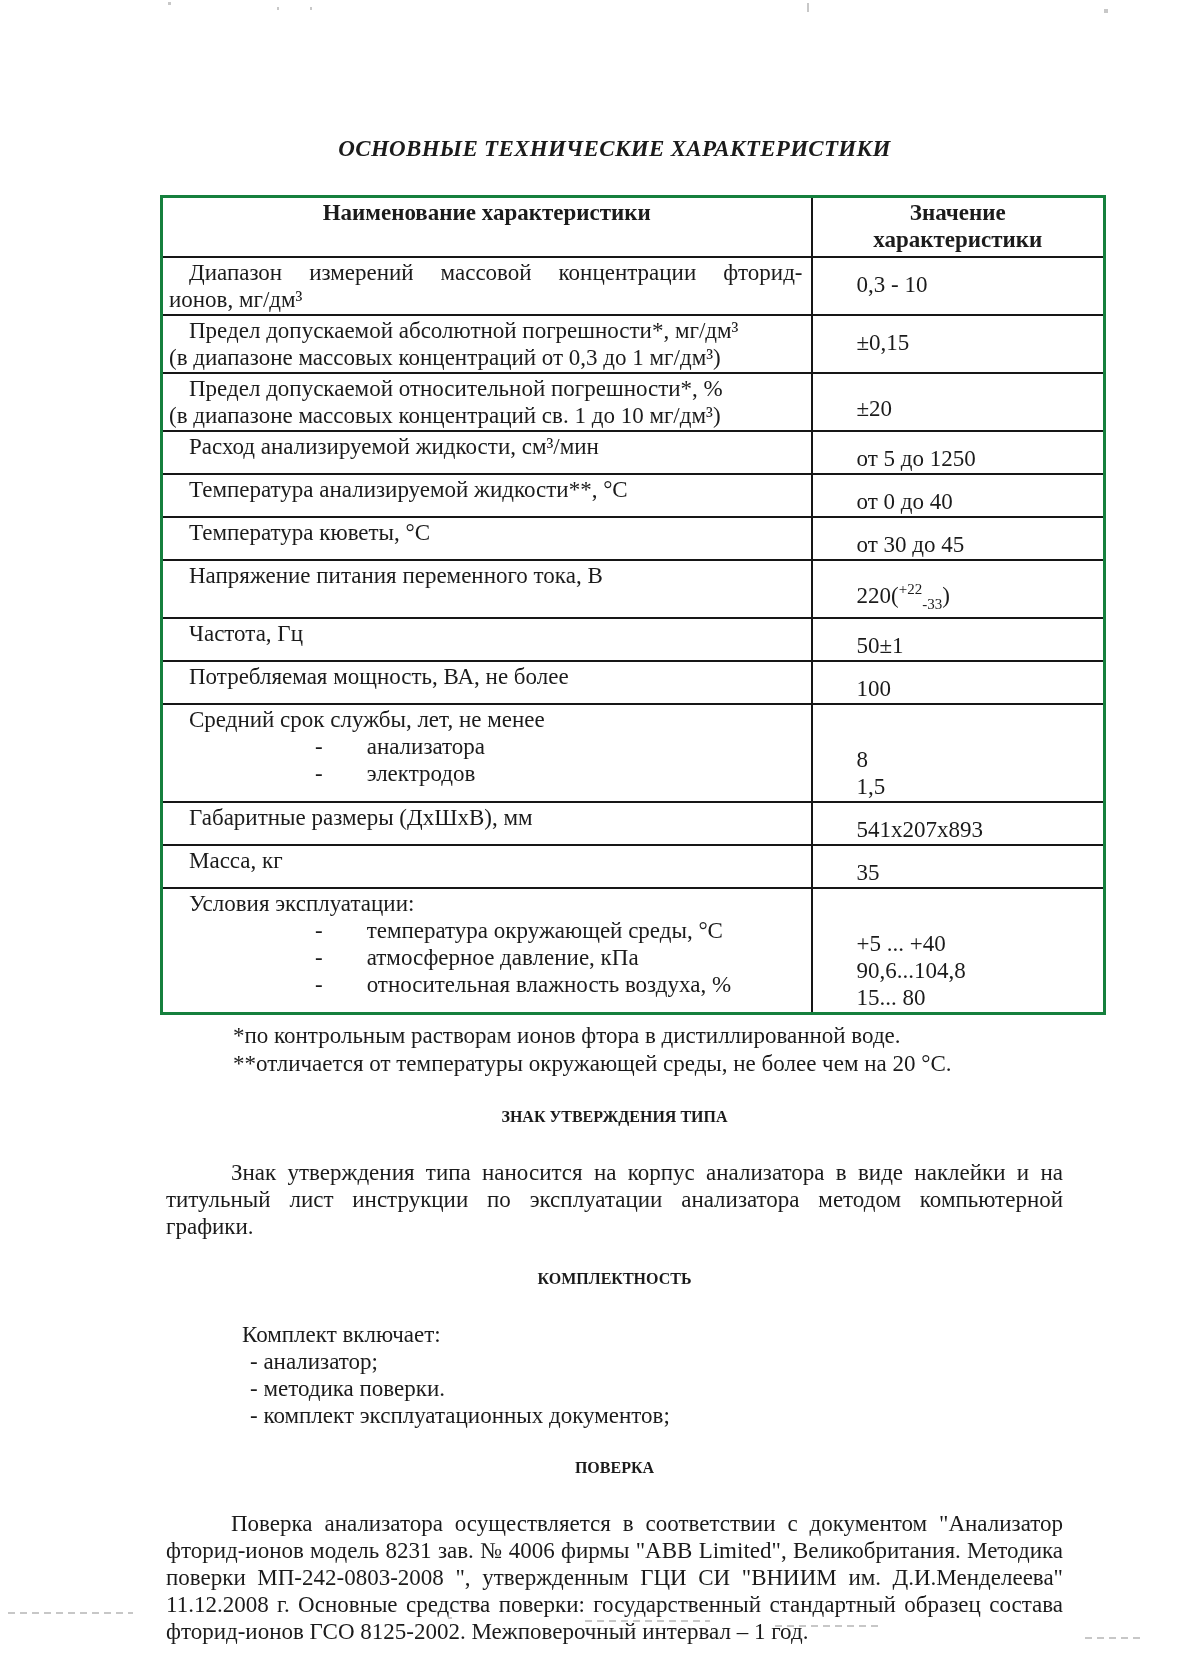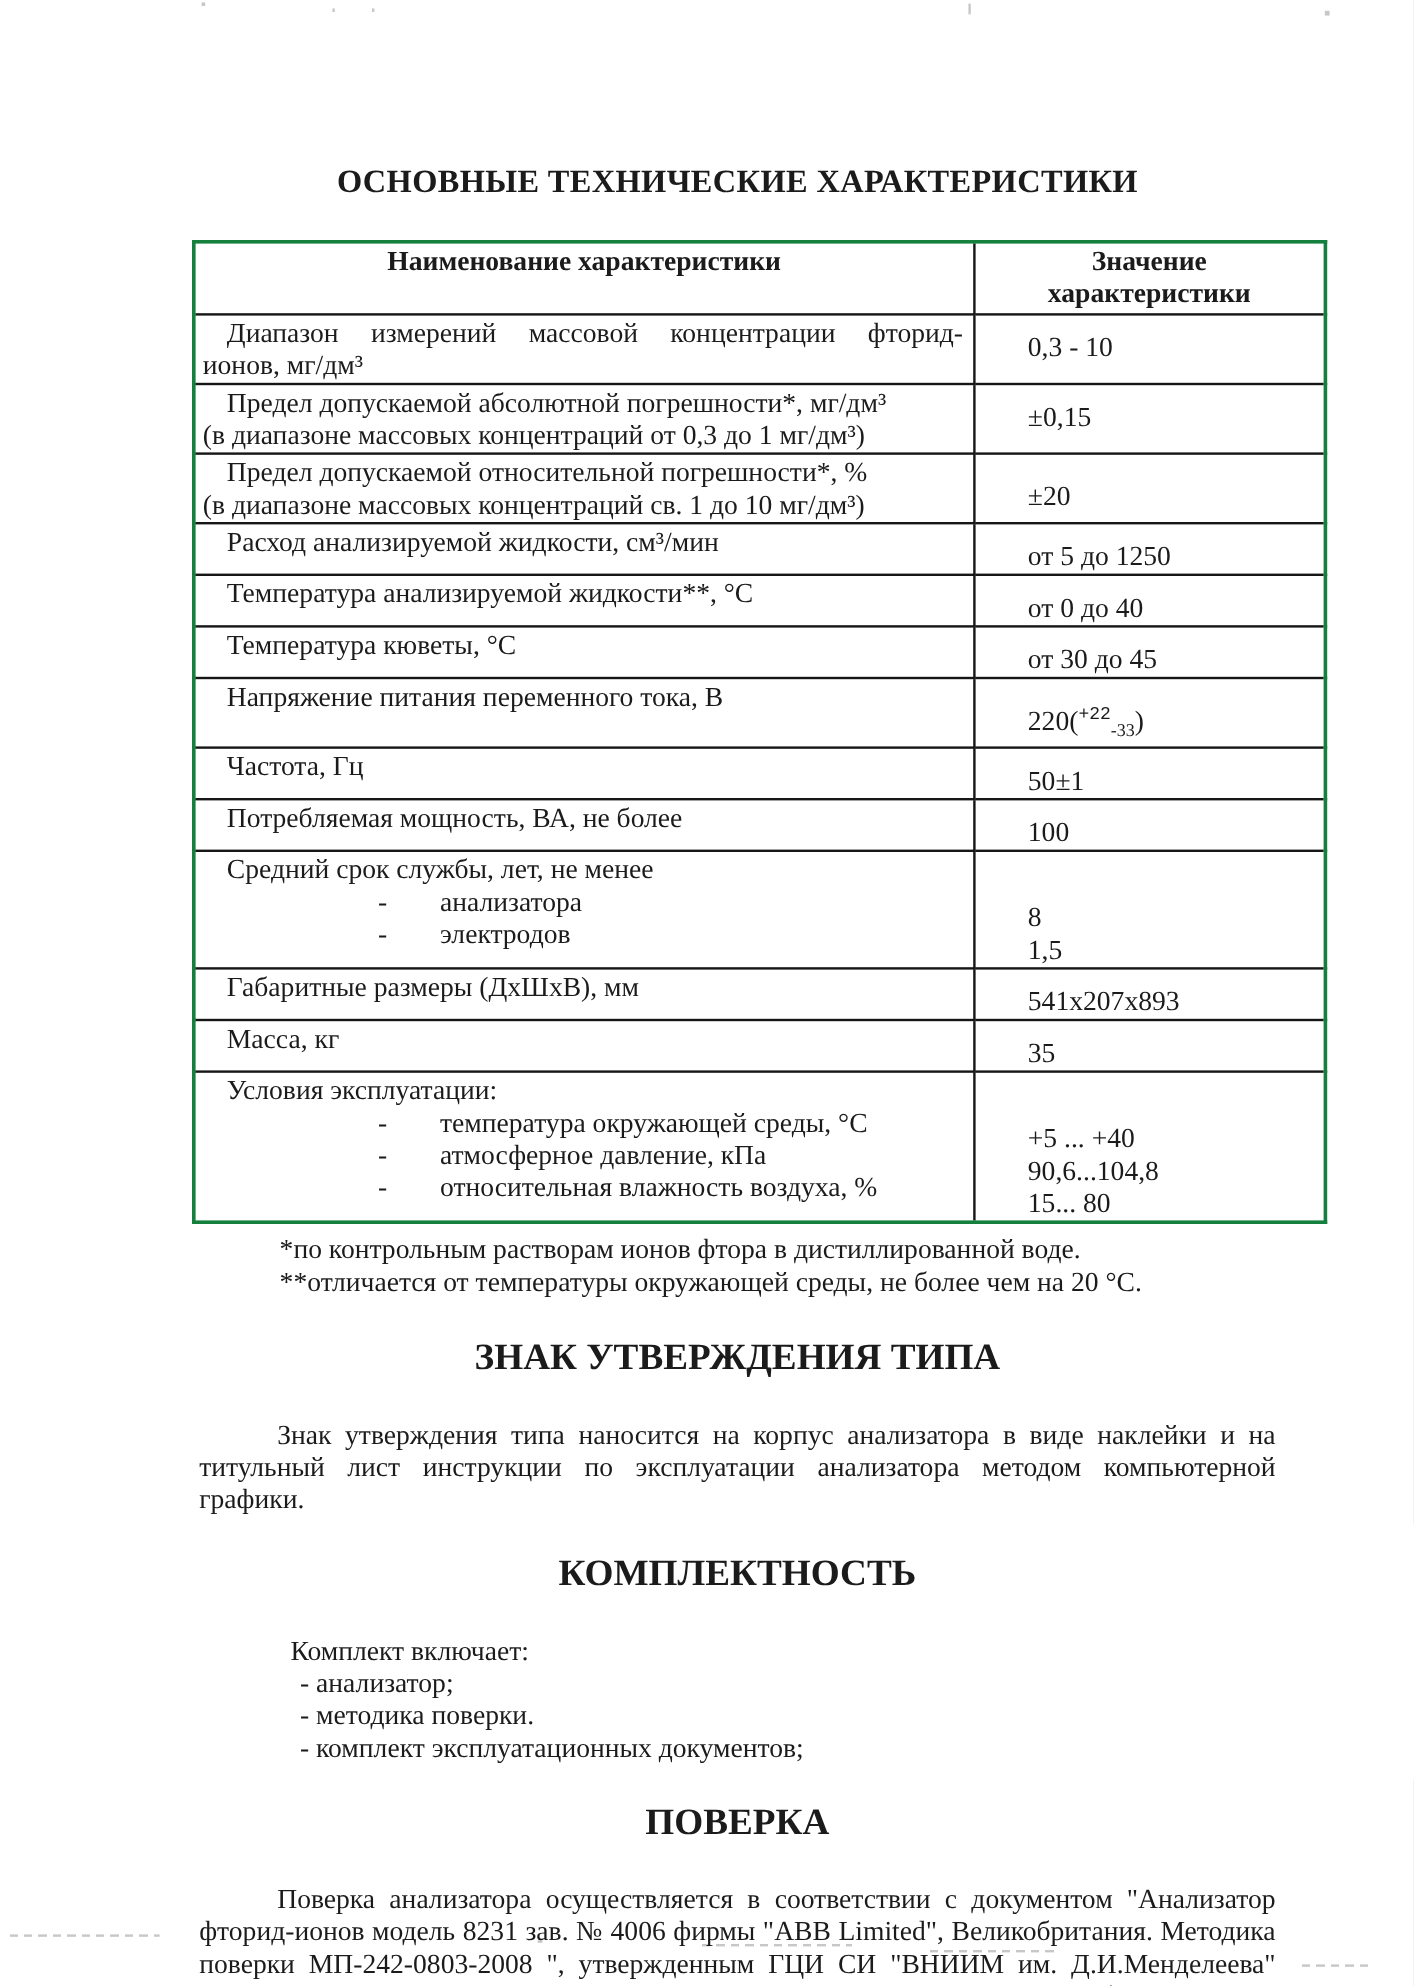--- a/index.html
+++ b/index.html
@@ -11,23 +11,24 @@
     font-family:"Liberation Serif","DejaVu Serif",serif;
     font-size:23px;
     color:#1b1b1b;
     margin:0 auto;
   }
   .content{position:absolute;left:166px;top:0;width:897px;}
 
   .doc-title{
     margin:136px 0 0 0;
     text-align:center;
-    font-size:27px;
+    font-size:23px;
     font-weight:bold;
     letter-spacing:.3px;
+    font-style:italic;
   }
 
   table.specs{
     border-collapse:collapse;
     margin-left:-6px;
     margin-top:33px;
     width:943px;
     table-layout:fixed;
     border:3px solid #15803d;
   }
@@ -45,29 +46,29 @@
   }
   td.name-cell{padding:1px 8px 1px 6px;}
   td.value-cell{padding:14px 4px 1px 44px;}
   td.value-cell.middle{vertical-align:middle;}
   .name-line,.item-line,.value-line{line-height:27px;min-height:27px;}
   .name-line.first{text-indent:20px;}
   .name-line.justify{text-align:justify;text-align-last:justify;}
   .pad-line{height:27px;}
   .dash{display:inline-block;margin-left:146px;}
   .item-label{display:inline-block;margin-left:44px;}
-  .vsup{font-size:15px;line-height:0;font-family:Liberation Mono, monospace;}
+  .vsup{font-size:15px;line-height:0;}
   .vsub{font-size:15px;line-height:0;}
 
   .footnotes{margin-top:7px;margin-left:67px;line-height:28px;}
 
   .sec-heading{
     font-weight:bold;
     text-align:center;
-    font-size:31px;
+    font-size:16px;
     margin:0;
   }
   #h-type{margin-top:30px;}
   #h-kompl{margin-top:30px;}
   #h-pov{margin-top:30px;}
 
   .para{
     margin:33px 0 0 0;
     text-align:justify;
     text-indent:65px;

